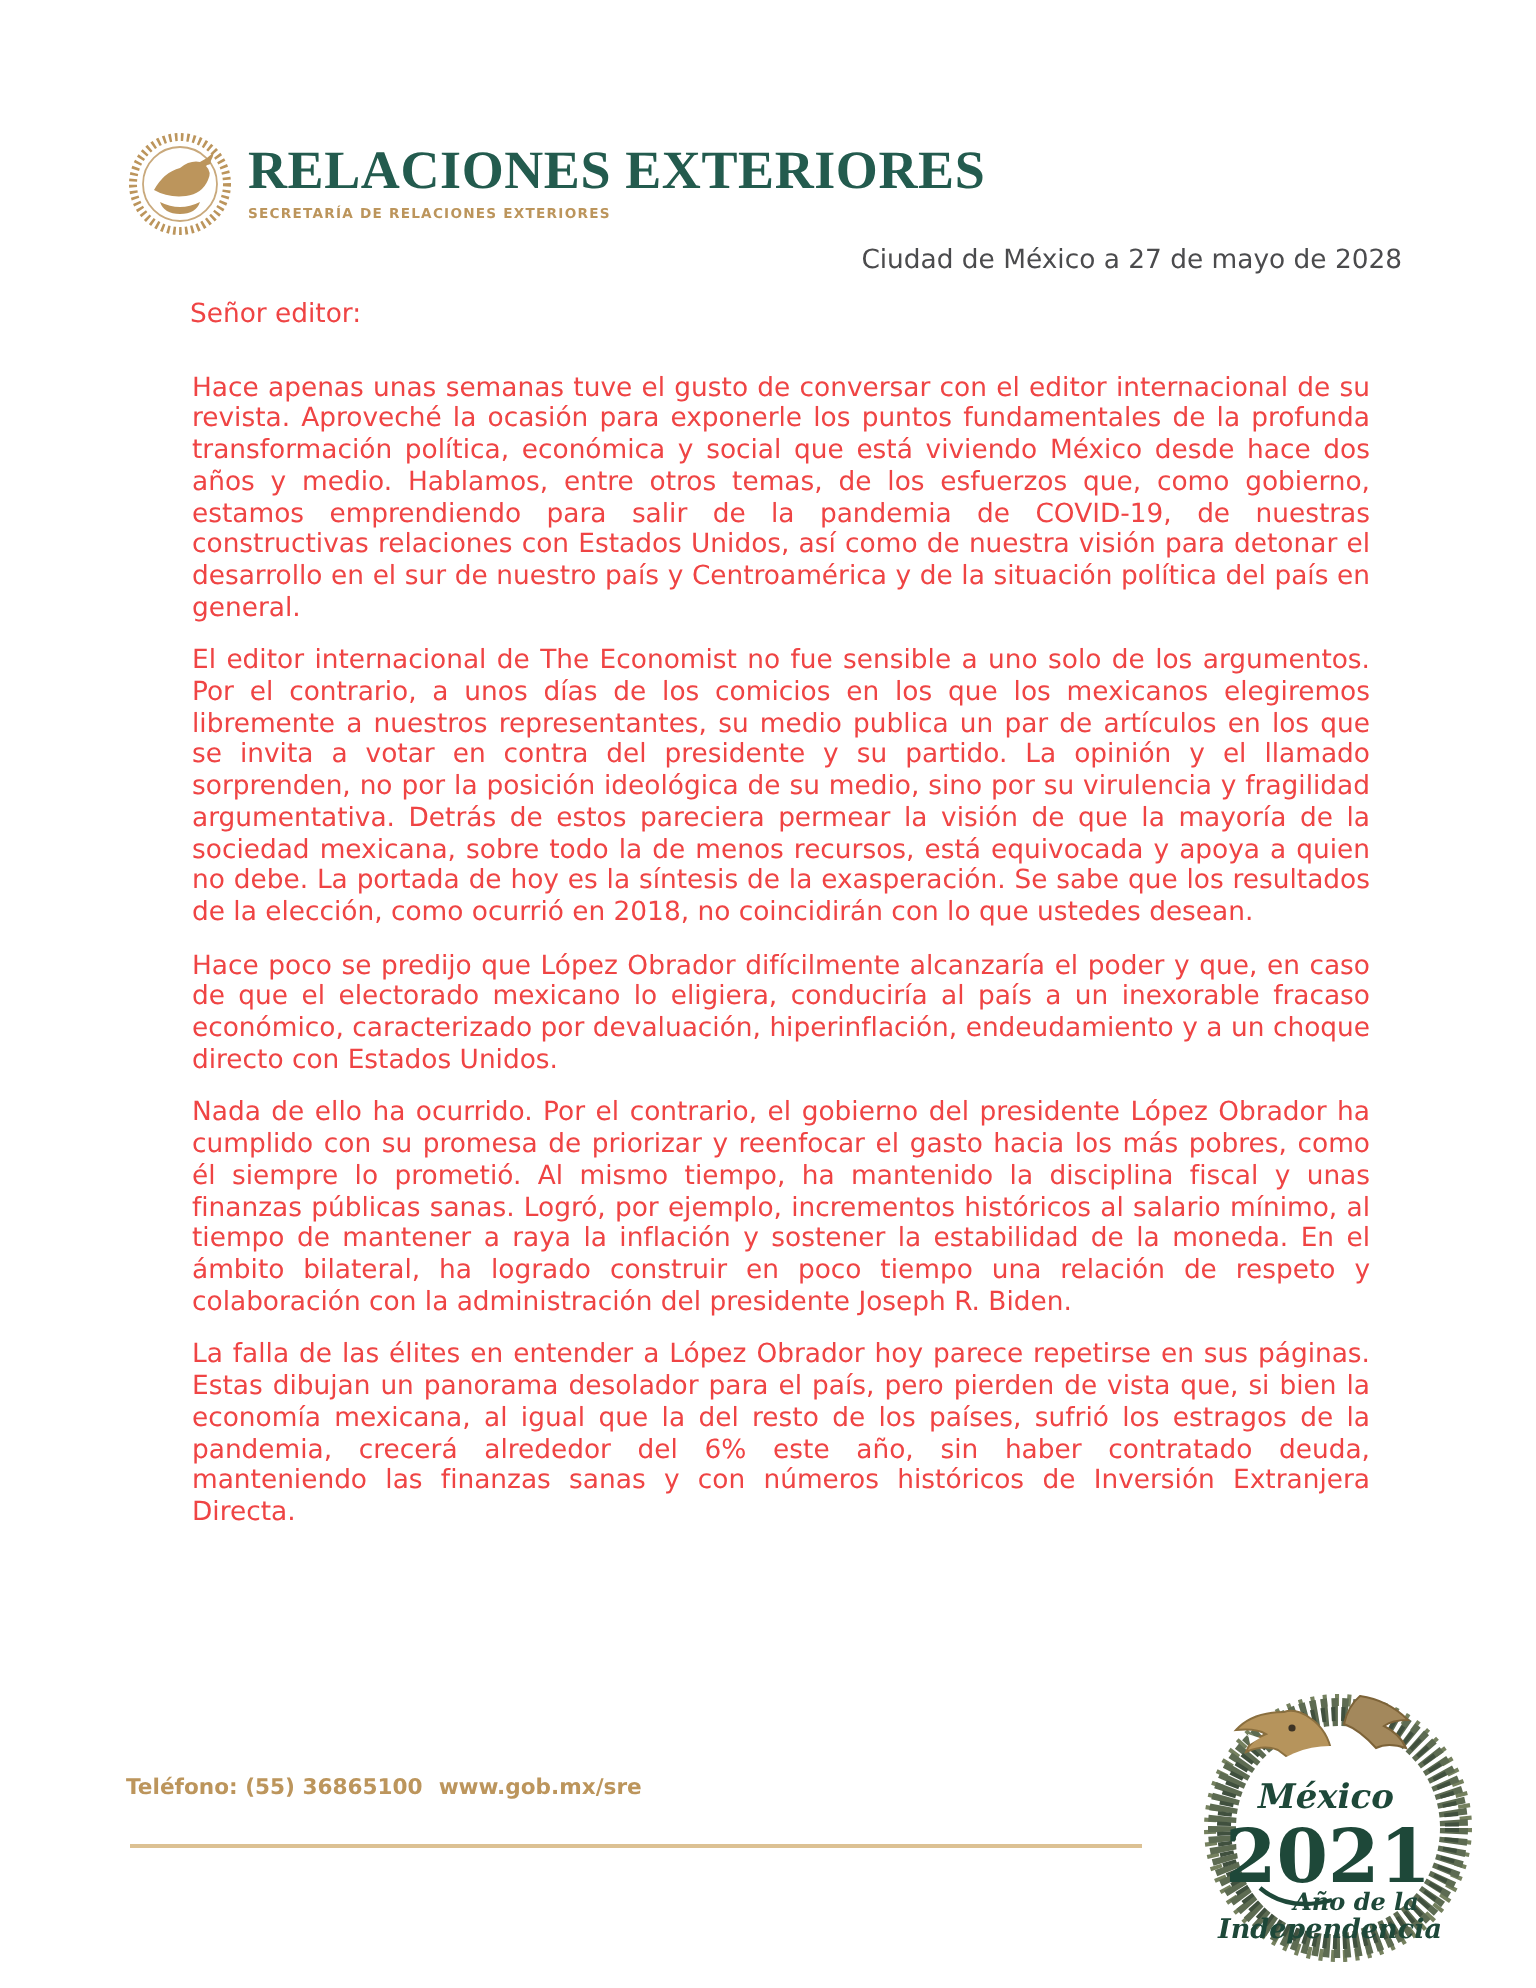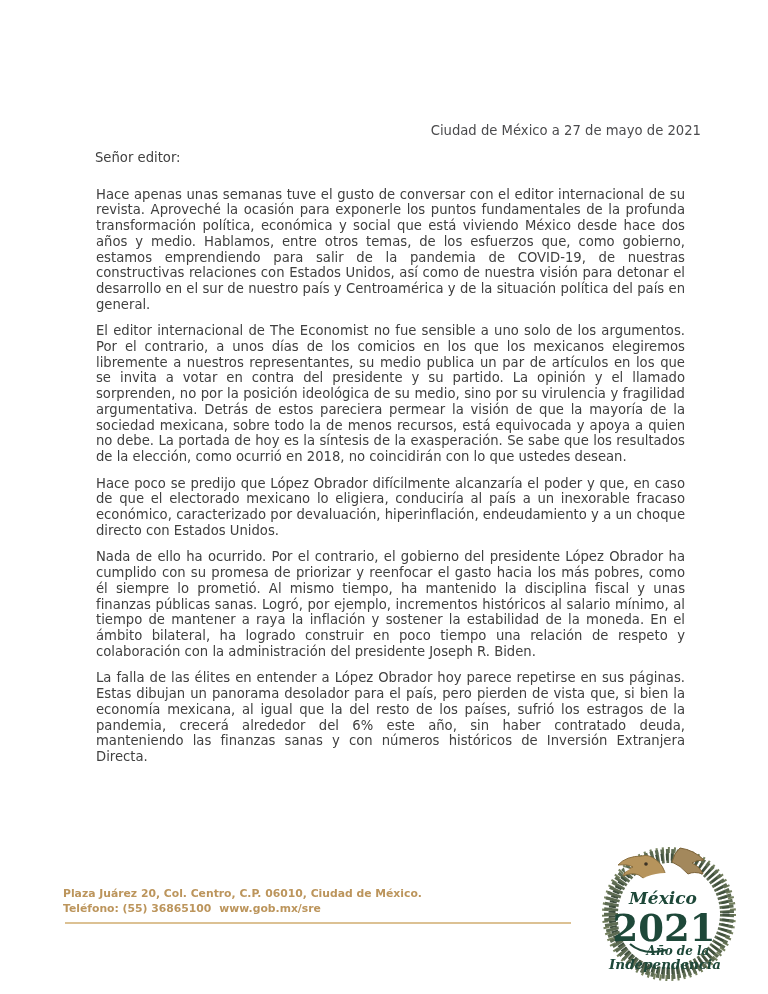--- a/index.html
+++ b/index.html
@@ -58,21 +58,21 @@
     font-size: 13.2px;
     color: #4b4b4d;
   }
 
   
   .letter-body {
     position: absolute;
     left: 95px;
     top: 150px;
     width: 590px;
-    color: #404040;
+    color: #ef4444;
     font-size: 13.2px;
     line-height: 15.7px;
   }
   .salutation {
     margin: 0 0 21px 0;
   }
   .letter-body p.para {
     margin: 0 0 11px 1px;
     text-align: justify;
     text-justify: inter-word;
@@ -103,35 +103,49 @@
     top: 842px;
     width: 168px;
     height: 142px;
   }
 </style>
 </head>
 <body>
 
 <div class="page">
 
+  <header class="letterhead">
+    <svg class="seal" viewBox="0 0 54 58" aria-hidden="true">
 
-  <div class="dateline">Ciudad de México a 27 de mayo de 2021</div>
+      <circle cx="26" cy="28" r="23.5" fill="none" stroke="#BC955C" stroke-width="4" stroke-dasharray="1.3 1.7"></circle>
+      <circle cx="26" cy="28" r="18.5" fill="none" stroke="#C9A97C" stroke-width="0.9"></circle>
+
+      <path d="M13 31 q5 -9 13 -11 q5 -4 10 -3 q4 -2 7 -5 q-1 5 -4 7 q3 3 1 7 q-3 7 -11 8 q-9 1 -16 -3z" fill="#BC955C"></path>
+      <path d="M16 37 q10 5 20 0 q-2 6 -10 6 q-8 0 -10 -6z" fill="#BC955C"></path>
+      <circle cx="40" cy="17" r="1.4" fill="#BC955C"></circle>
+    </svg>
+    <div class="letterhead-text">
+      <h1 class="letterhead-title">RELACIONES EXTERIORES</h1>
+      <div class="letterhead-subtitle">SECRETARÍA DE RELACIONES EXTERIORES</div>
+    </div>
+  </header>
+
+  <div class="dateline">Ciudad de México a 27 de mayo de 2028</div>
 
   <main class="letter-body">
     <p class="salutation">Señor editor:</p>
     <p class="para">Hace apenas unas semanas tuve el gusto de conversar con el editor internacional de su revista. Aproveché la ocasión para exponerle los puntos fundamentales de la profunda transformación política, económica y social que está viviendo México desde hace dos años y medio. Hablamos, entre otros temas, de los esfuerzos que, como gobierno, estamos emprendiendo para salir de la pandemia de COVID-19, de nuestras constructivas relaciones con Estados Unidos, así como de nuestra visión para detonar el desarrollo en el sur de nuestro país y Centroamérica y de la situación política del país en general.</p>
     <p class="para">El editor internacional de The Economist no fue sensible a uno solo de los argumentos. Por el contrario, a unos días de los comicios en los que los mexicanos elegiremos libremente a nuestros representantes, su medio publica un par de artículos en los que se invita a votar en contra del presidente y su partido. La opinión y el llamado sorprenden, no por la posición ideológica de su medio, sino por su virulencia y fragilidad argumentativa. Detrás de estos pareciera permear la visión de que la mayoría de la sociedad mexicana, sobre todo la de menos recursos, está equivocada y apoya a quien no debe. La portada de hoy es la síntesis de la exasperación. Se sabe que los resultados de la elección, como ocurrió en 2018, no coincidirán con lo que ustedes desean.</p>
     <p class="para">Hace poco se predijo que López Obrador difícilmente alcanzaría el poder y que, en caso de que el electorado mexicano lo eligiera, conduciría al país a un inexorable fracaso económico, caracterizado por devaluación, hiperinflación, endeudamiento y a un choque directo con Estados Unidos.</p>
     <p class="para">Nada de ello ha ocurrido. Por el contrario, el gobierno del presidente López Obrador ha cumplido con su promesa de priorizar y reenfocar el gasto hacia los más pobres, como él siempre lo prometió. Al mismo tiempo, ha mantenido la disciplina fiscal y unas finanzas públicas sanas. Logró, por ejemplo, incrementos históricos al salario mínimo, al tiempo de mantener a raya la inflación y sostener la estabilidad de la moneda. En el ámbito bilateral, ha logrado construir en poco tiempo una relación de respeto y colaboración con la administración del presidente Joseph R. Biden.</p>
     <p class="para">La falla de las élites en entender a López Obrador hoy parece repetirse en sus páginas. Estas dibujan un panorama desolador para el país, pero pierden de vista que, si bien la economía mexicana, al igual que la del resto de los países, sufrió los estragos de la pandemia, crecerá alrededor del 6% este año, sin haber contratado deuda, manteniendo las finanzas sanas y con números históricos de Inversión Extranjera Directa.</p>
   </main>
 
   <footer>
     <div class="footer-contact">
-      <div class="footer-address">Plaza Juárez 20, Col. Centro, C.P. 06010, Ciudad de México.</div>
       <div class="footer-line2">
         <span class="footer-phone">Teléfono: (55) 36865100</span><span class="footer-website">www.gob.mx/sre</span>
       </div>
     </div>
     <div class="footer-rule"></div>
 
     <svg class="stamp-2021" viewBox="0 0 168 142" aria-hidden="true">
 
       <circle cx="85" cy="72" r="64" fill="none" stroke="#75815F" stroke-width="6" stroke-dasharray="2 4"></circle>
       <circle cx="85" cy="72" r="58" fill="none" stroke="#5D6B52" stroke-width="14" stroke-dasharray="3 2"></circle>

